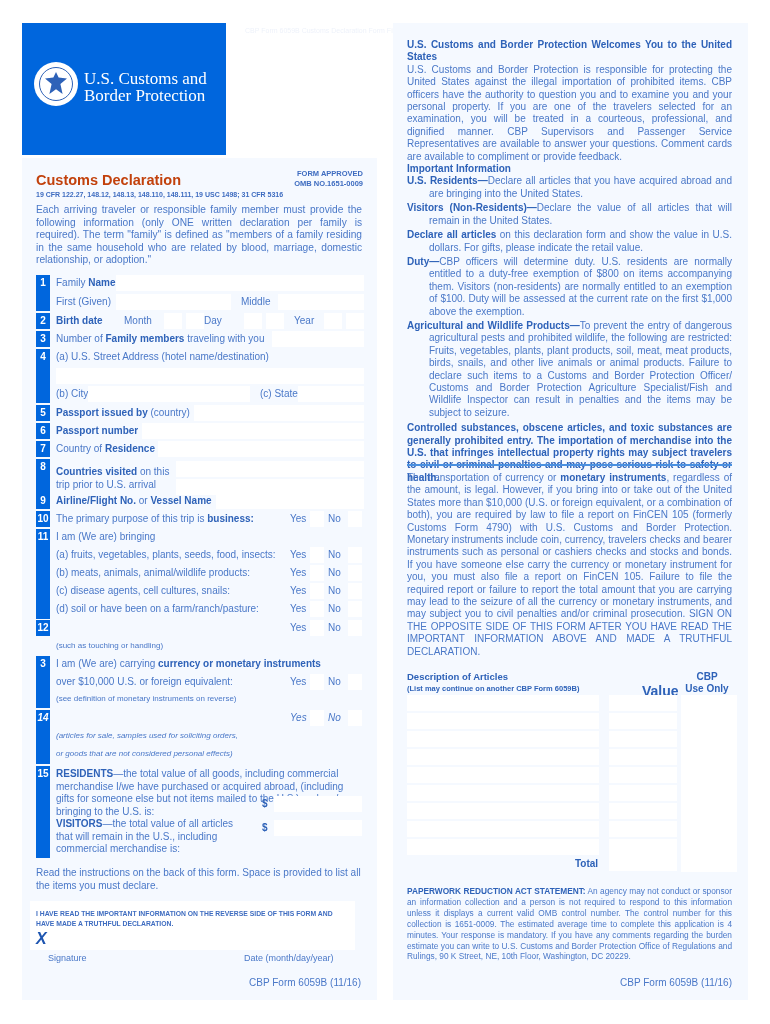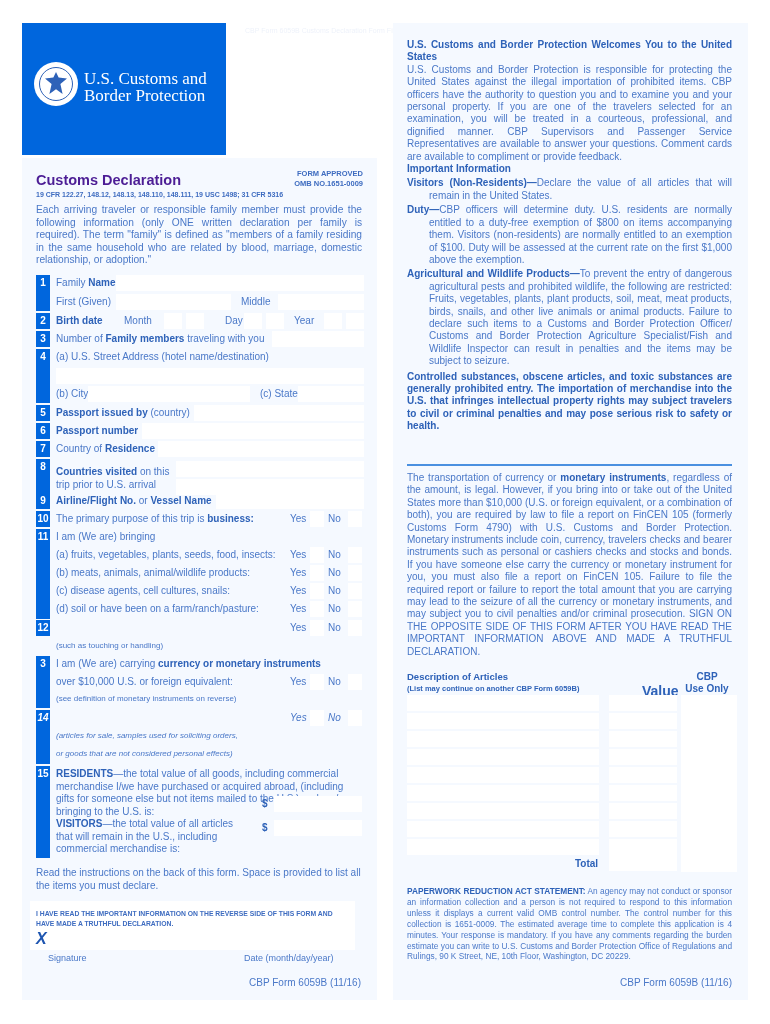--- a/index.html
+++ b/index.html
@@ -15,21 +15,21 @@
                background:#ffffff; }
   .logo-seal .inner { position:absolute; left:5px; top:5px; width:34px; height:34px; border-radius:50%;
                border:1px solid #2e62b8; box-sizing:border-box; background:#fff; }
   .logo-seal .eagle { position:absolute; left:11px; top:10px; width:22px; height:22px; background:#2e62b8;
                clip-path:polygon(50% 0,62% 25%,100% 30%,70% 55%,80% 100%,50% 78%,20% 100%,30% 55%,0 30%,38% 25%); }
   .logo-text { position:absolute; left:62px; top:47px; color:#fff; font-family:"Liberation Serif", serif;
                font-size:17px; line-height:17px; }
 
   .watermark { position:absolute; left:245px; top:27px; font-size:7px; color:#eef2fa; }
 
-  .title { position:absolute; left:14px; top:14px; font-size:14.5px; font-weight:bold; color:#4c1d95; }
+  .title { position:absolute; left:14px; top:14px; font-size:14.5px; font-weight:bold; color:#c2410c; }
   .approved { position:absolute; right:14px; top:11px; text-align:right; font-size:7.5px; font-weight:bold; color:#3e6cc0; line-height:10px; }
   .cfr { position:absolute; left:14px; top:33px; font-size:7px; font-weight:bold; color:#3e6cc0; }
   .intro { position:absolute; left:14px; top:46px; width:326px; font-size:10.2px; line-height:12.5px; text-align:justify; }
 
   .item { position:absolute; left:14px; width:328px; font-size:10px; }
   .num { position:absolute; left:0; top:0; width:14px; background:#0066dd; color:#fff; font-weight:bold;
          font-size:10px; text-align:center; line-height:16px; }
   .lbl { position:absolute; left:20px; white-space:nowrap; line-height:16px; }
   .fld { position:absolute; background:#ffffff; height:16px; }
   .yes { position:absolute; white-space:nowrap; line-height:16px; }
@@ -79,21 +79,21 @@
     <div class="lbl" style="top:19px;left:205px;">Middle</div>
     <div class="fld" style="left:242px;top:19px;width:86px;"></div>
   </div>
 
   <div class="item" style="top:155px;height:16px;">
     <div class="num" style="height:16px;">2</div>
     <div class="lbl b">Birth date</div>
     <div class="lbl" style="left:88px;">Month</div>
     <div class="fld" style="left:128px;width:18px;"></div>
     <div class="fld" style="left:150px;width:18px;"></div>
-    <div class="lbl" style="left:189px;">Day</div>
+    <div class="lbl" style="left:168px;">Day</div>
     <div class="fld" style="left:208px;width:18px;"></div>
     <div class="fld" style="left:230px;width:18px;"></div>
     <div class="lbl" style="left:258px;">Year</div>
     <div class="fld" style="left:288px;width:18px;"></div>
     <div class="fld" style="left:310px;width:18px;"></div>
   </div>
 
   <div class="item" style="top:173px;height:16px;">
     <div class="num" style="height:16px;">3</div>
     <div class="lbl"><span>Number of </span><span class="b">Family members</span><span> traveling with you</span></div>
@@ -232,21 +232,23 @@
   <div style="position:absolute;left:26px;top:795px;font-size:9px;">Signature</div>
   <div style="position:absolute;left:222px;top:795px;font-size:9px;">Date (month/day/year)</div>
   <div style="position:absolute;right:16px;top:819px;font-size:10px;">CBP Form 6059B (11/16)</div>
 </div>
 
 <div class="panel" id="right-panel">
   <div class="r-text" style="top:16px;">
     <div class="b">U.S. Customs and Border Protection Welcomes You to the United States</div>
     <div>U.S. Customs and Border Protection is responsible for protecting the United States against the illegal importation of prohibited items. CBP officers have the authority to question you and to examine you and your personal property. If you are one of the travelers selected for an examination, you will be treated in a courteous, professional, and dignified manner. CBP Supervisors and Passenger Service Representatives are available to answer your questions. Comment cards are available to compliment or provide feedback.</div>
     <div class="b">Important Information</div>
+    <div class="indent"><span class="b">U.S. Residents—</span><span>Declare all articles that you have acquired abroad and are bringing into the United States.</span></div>
     <div class="indent" style="margin-top:2px;"><span class="b">Visitors (Non-Residents)—</span><span>Declare the value of all articles that will remain in the United States.</span></div>
+    <div class="indent" style="margin-top:2px;"><span class="b">Declare all articles</span><span> on this declaration form and show the value in U.S. dollars. For gifts, please indicate the retail value.</span></div>
     <div class="indent" style="margin-top:2px;"><span class="b">Duty—</span><span>CBP officers will determine duty. U.S. residents are normally entitled to a duty-free exemption of $800 on items accompanying them. Visitors (non-residents) are normally entitled to an exemption of $100. Duty will be assessed at the current rate on the first $1,000 above the exemption.</span></div>
     <div class="indent" style="margin-top:2px;"><span class="b">Agricultural and Wildlife Products—</span><span>To prevent the entry of dangerous agricultural pests and prohibited wildlife, the following are restricted: Fruits, vegetables, plants, plant products, soil, meat, meat products, birds, snails, and other live animals or animal products. Failure to declare such items to a Customs and Border Protection Officer/ Customs and Border Protection Agriculture Specialist/Fish and Wildlife Inspector can result in penalties and the items may be subject to seizure.</span></div>
     <div class="b" style="margin-top:3px;">Controlled substances, obscene articles, and toxic substances are generally prohibited entry. The importation of merchandise into the U.S. that infringes intellectual property rights may subject travelers to civil or criminal penalties and may pose serious risk to safety or health.</div>
   </div>
   <div class="divider"></div>
   <div class="r-text" style="top:449px;">
     <span>The transportation of currency or </span><span class="b">monetary instruments</span><span>, regardless of the amount, is legal. However, if you bring into or take out of the United States more than $10,000 (U.S. or foreign equivalent, or a combination of both), you are required by law to file a report on FinCEN 105 (formerly Customs Form 4790) with U.S. Customs and Border Protection. Monetary instruments include coin, currency, travelers checks and bearer instruments such as personal or cashiers checks and stocks and bonds. If you have someone else carry the currency or monetary instrument for you, you must also file a report on FinCEN 105. Failure to file the required report or failure to report the total amount that you are carrying may lead to the seizure of all the currency or monetary instruments, and may subject you to civil penalties and/or criminal prosecution. SIGN ON THE OPPOSITE SIDE OF THIS FORM AFTER YOU HAVE READ THE IMPORTANT INFORMATION ABOVE AND MADE A TRUTHFUL DECLARATION.</span>
   </div>
 
   <div class="art-head" style="left:14px;top:648px;font-size:9.5px;">Description of Articles</div>

